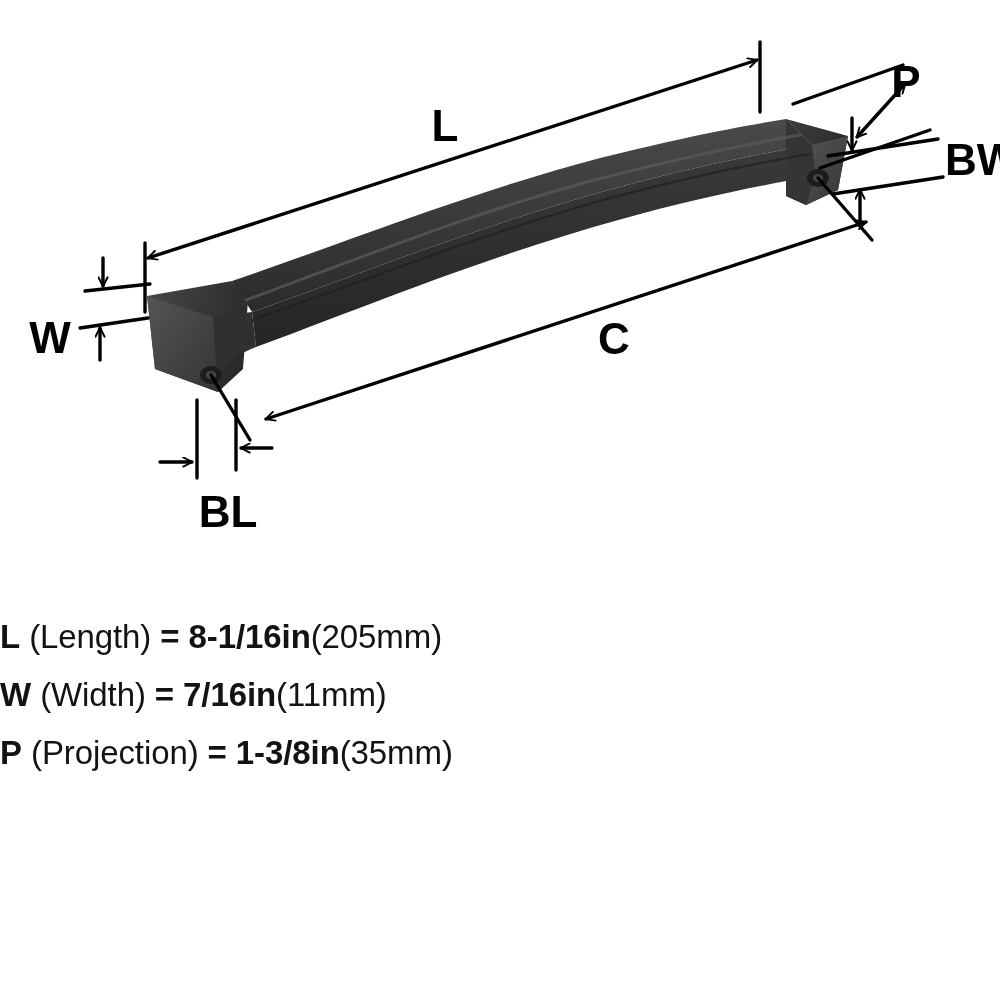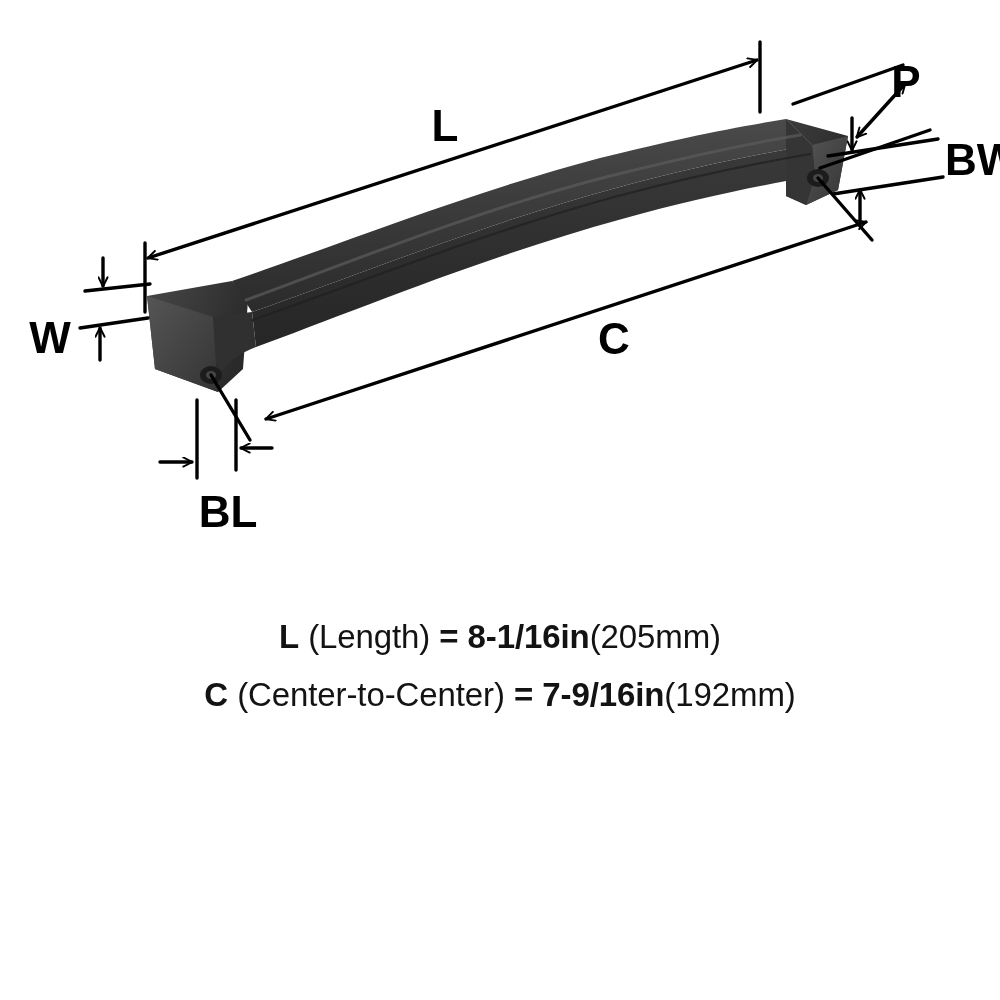--- a/index.html
+++ b/index.html
@@ -42,21 +42,20 @@
     font-weight: 700;
     fill: #000000;
   }
 
   
   .specs {
     position: absolute;
     left: 0;
     top: 608px;
     width: 1000px;
-    text-align: center;
   }
   .spec-row {
     font-size: 33px;
     line-height: 58px;
     white-space: nowrap;
     color: #131313;
     letter-spacing: -0.1px;
   }
   .spec-code {
     font-weight: 700;
@@ -233,26 +232,32 @@
 
   <div class="specs">
 
     <div class="spec-row">
       <span class="spec-code">L</span>
       <span class="spec-name">(Length)</span>
       <span class="spec-eq">=</span>
       <span class="spec-value">8-1/16in</span><span class="spec-metric">(205mm)</span>
     </div>
 
-
-
     <div class="spec-row">
-      <span class="spec-code">C</span>
-      <span class="spec-name">(Center-to-Center)</span>
+      <span class="spec-code">W</span>
+      <span class="spec-name">(Width)</span>
       <span class="spec-eq">=</span>
-      <span class="spec-value">7-9/16in</span><span class="spec-metric">(192mm)</span>
+      <span class="spec-value">7/16in</span><span class="spec-metric">(11mm)</span>
     </div>
 
+    <div class="spec-row">
+      <span class="spec-code">P</span>
+      <span class="spec-name">(Projection)</span>
+      <span class="spec-eq">=</span>
+      <span class="spec-value">1-3/8in</span><span class="spec-metric">(35mm)</span>
+    </div>
+
+
 
 
   </div>
 
 </div>
 
 </body></html>

